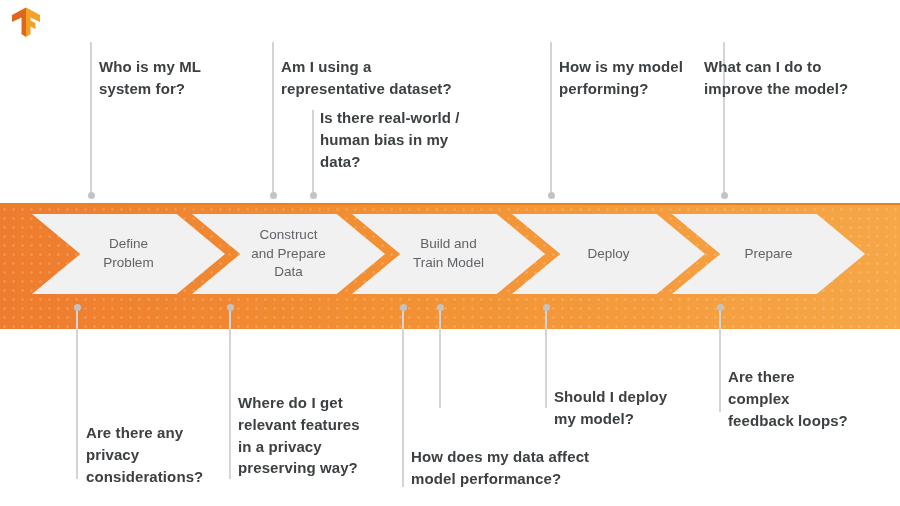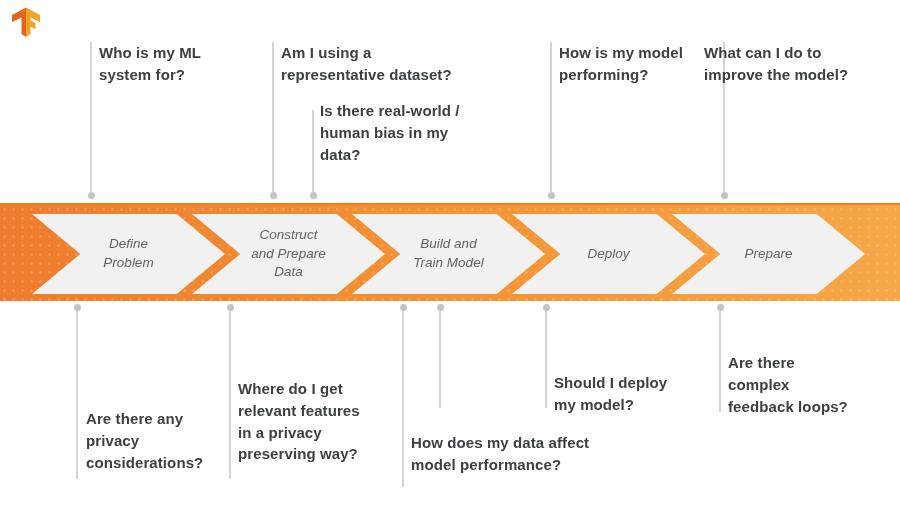--- a/index.html
+++ b/index.html
@@ -24,33 +24,33 @@
   }
   
   .q{
     position:absolute;
     font-size:15px;
     line-height:1.45;
     font-weight:bold;
     color:#3c4043;
     white-space:pre-line;
     letter-spacing:0.1px;
+    margin-top:14px;
   }
   
   .banner{
     position:absolute;
     left:0;top:203px;
-    width:900px;height:98px;
+    width:900px;height:126px;
     background-image:
       radial-gradient(rgba(255,255,255,0.16) 1px, transparent 1.6px),
       linear-gradient(90deg,#ee7c2e 0%, #f29133 45%, #f6a747 100%);
     background-size:9px 9px, 100% 100%;
     border-top:2px solid #e8821c;
     box-sizing:border-box;
-    font-style:italic;
   }
   .chevron{
     position:absolute;
     top:9px;
     width:193px;height:80px;
     background:#f1f1f1;
     clip-path:polygon(0 0, 75% 0, 100% 50%, 75% 100%, 0 100%, 25% 50%);
     display:flex;align-items:center;justify-content:center;
   }
   .chevron .lbl{
@@ -90,21 +90,21 @@
   <div class="vline" style="left:550px;top:42px;height:150px"></div>
   <div class="dot" style="left:548px;top:192px"></div>
 
   <div class="vline" style="left:723px;top:42px;height:150px"></div>
   <div class="dot" style="left:721px;top:192px"></div>
 
   <div class="q" style="left:99px;top:42px">Who is my ML
 system for?</div>
   <div class="q" style="left:281px;top:42px">Am I using a
 representative dataset?</div>
-  <div class="q" style="left:320px;top:100px">Is there real-world /
+  <div class="q" style="left:320px;top:93px">Is there real-world /
 human bias in my
 data?</div>
   <div class="q" style="left:559px;top:42px">How is my model
 performing?</div>
   <div class="q" style="left:704px;top:42px">What can I do to
 improve the model?</div>
 
   <div class="banner">
     <div class="chevron c1">
       <div class="lbl">Define

